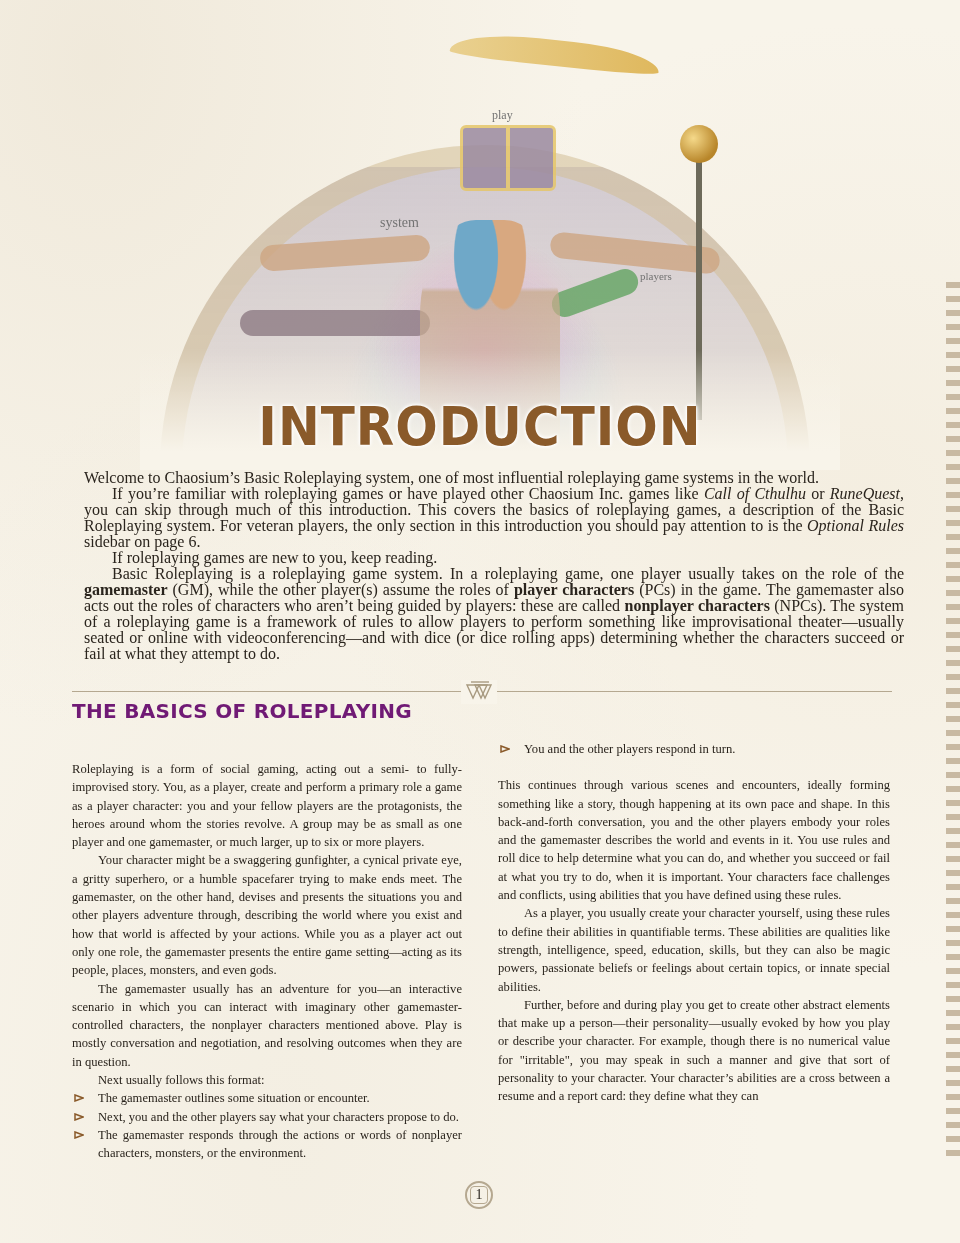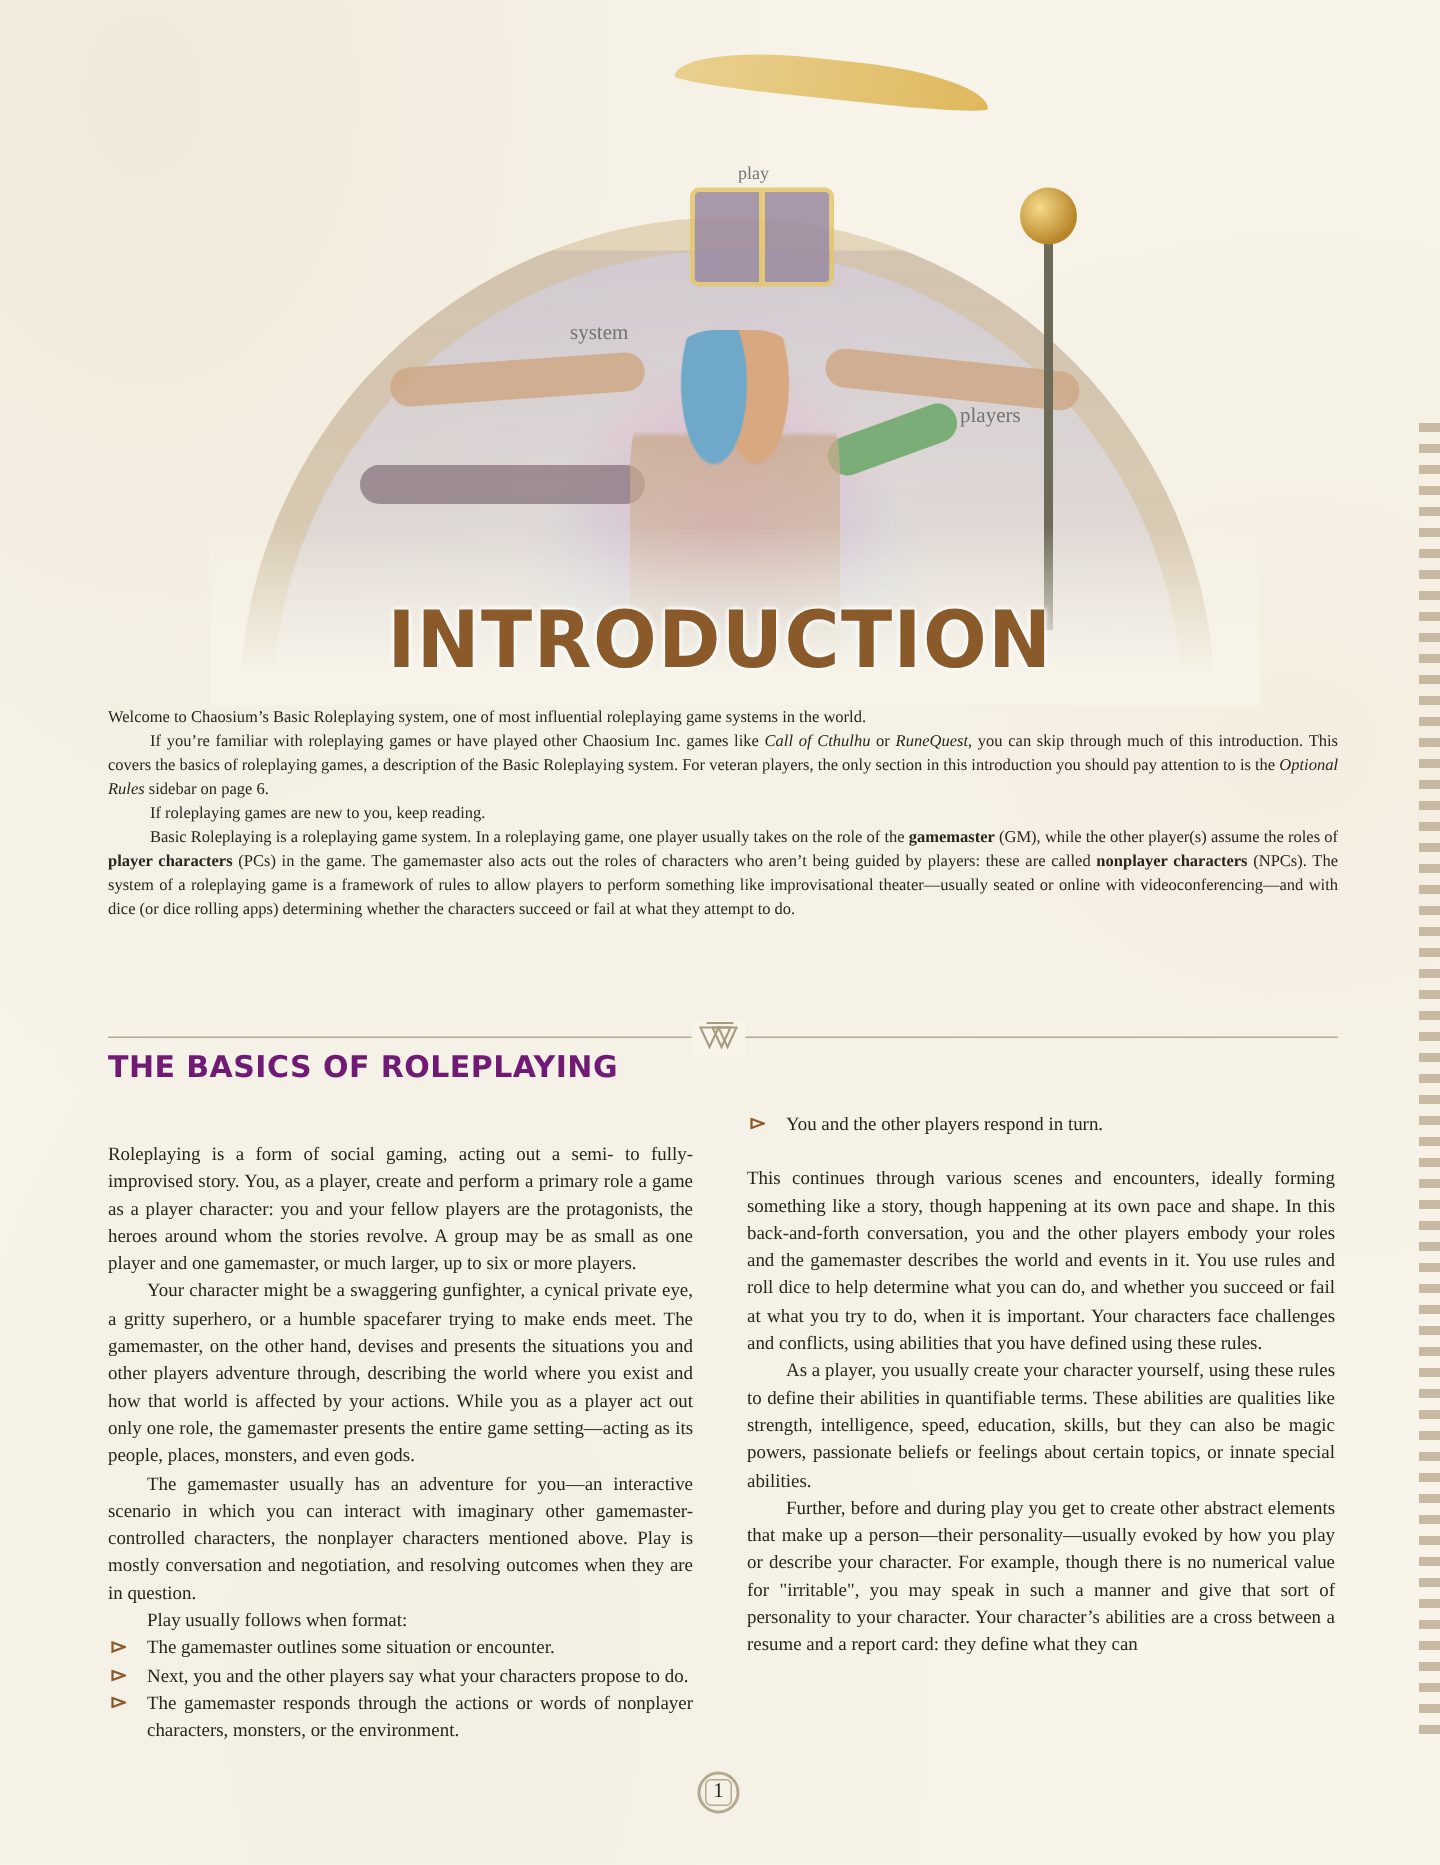--- a/index.html
+++ b/index.html
@@ -61,22 +61,22 @@
   }
 
   .title {
     position: absolute; left: 0; right: 0; top: 398px; text-align: center;
     font-family: "DejaVu Sans", sans-serif; font-weight: bold; font-size: 50px;
     letter-spacing: 1px; color: #8a5a2a; transform: scaleY(1.05);
     text-shadow: 0 0 3px #fff, 0 0 3px #fff, 0 0 5px #fff;
   }
 
   .intro {
-    position: absolute; left: 72px; top: 470px; width: 820px;
-    font-size: 11px; line-height: 16px; text-align: justify;
+    position: absolute; left: 84px; top: 470px; width: 820px;
+    font-size: 16px; line-height: 16px; text-align: justify;
   }
   .intro p { margin: 0; text-indent: 28px; }
   .intro p.first { text-indent: 0; }
 
   .divider { position: absolute; left: 72px; top: 691px; width: 820px; height: 1px; background: #b5a890; }
   .divider-icon { position: absolute; left: 461px; top: 680px; width: 36px; height: 24px; background: #f8f4ea; }
 
   .h2 {
     position: absolute; left: 72px; top: 699px;
     font-family: "DejaVu Sans", sans-serif; font-weight: bold; font-size: 20px;
@@ -103,21 +103,21 @@
 </style>
 </head>
 <body>
 
 <div class="art">
   <div class="art-crescent"></div>
   <div class="art-circle"></div>
   <div class="art-book"></div>
   <span class="art-label" style="left:352px;top:78px;">play</span>
   <span class="art-label" style="left:240px;top:145px;font-size:14px;margin-top:40px;">system</span>
-  <span class="art-label" style="left:500px;top:240px;font-size:14px;">players</span>
+  <span class="art-label" style="left:500px;top:240px;font-size:11px;">players</span>
   <div class="art-arm" style="left:120px;top:210px;width:170px;transform:rotate(-4deg);"></div>
   <div class="art-arm" style="left:100px;top:280px;width:190px;background:rgba(130,110,120,0.7);"></div>
   <div class="art-arm" style="left:410px;top:210px;width:170px;transform:rotate(6deg);"></div>
   <div class="art-arm" style="left:410px;top:250px;width:90px;background:rgba(90,160,90,0.75);transform:rotate(-20deg);"></div>
   <div class="art-figure"></div>
   <div class="art-staff"></div>
   <div class="art-orb"></div>
   <div class="art-fade"></div>
 </div>
 
@@ -143,21 +143,21 @@
     </g>
   </svg>
 </div>
 
 <h2 class="h2" style="margin:0;">THE BASICS OF ROLEPLAYING</h2>
 
 <div class="col col-left">
   <p class="noindent">Roleplaying is a form of social gaming, acting out a semi- to fully-improvised story. You, as a player, create and perform a primary role a game as a player character: you and your fellow players are the protagonists, the heroes around whom the stories revolve. A group may be as small as one player and one gamemaster, or much larger, up to six or more players.</p>
   <p>Your character might be a swaggering gunfighter, a cynical private eye, a gritty superhero, or a humble spacefarer trying to make ends meet. The gamemaster, on the other hand, devises and presents the situations you and other players adventure through, describing the world where you exist and how that world is affected by your actions. While you as a player act out only one role, the gamemaster presents the entire game setting—acting as its people, places, monsters, and even gods.</p>
   <p>The gamemaster usually has an adventure for you—an interactive scenario in which you can interact with imaginary other gamemaster-controlled characters, the nonplayer characters mentioned above. Play is mostly conversation and negotiation, and resolving outcomes when they are in question.</p>
-  <p class="format">Play usually follows when format:</p>
+  <p class="format">Next usually follows this format:</p>
   <ul class="bullets">
     <li>
       <svg class="bullet-icon" viewBox="0 0 10 8">
           <polygon points="1,1 9,4 1,7" fill="none" stroke="#8a5a2a" stroke-width="1.5"></polygon>
         </svg>
       <span>The gamemaster outlines some situation or encounter.</span>
     </li>
     <li>
       <svg class="bullet-icon" viewBox="0 0 10 8">
           <polygon points="1,1 9,4 1,7" fill="none" stroke="#8a5a2a" stroke-width="1.5"></polygon>

